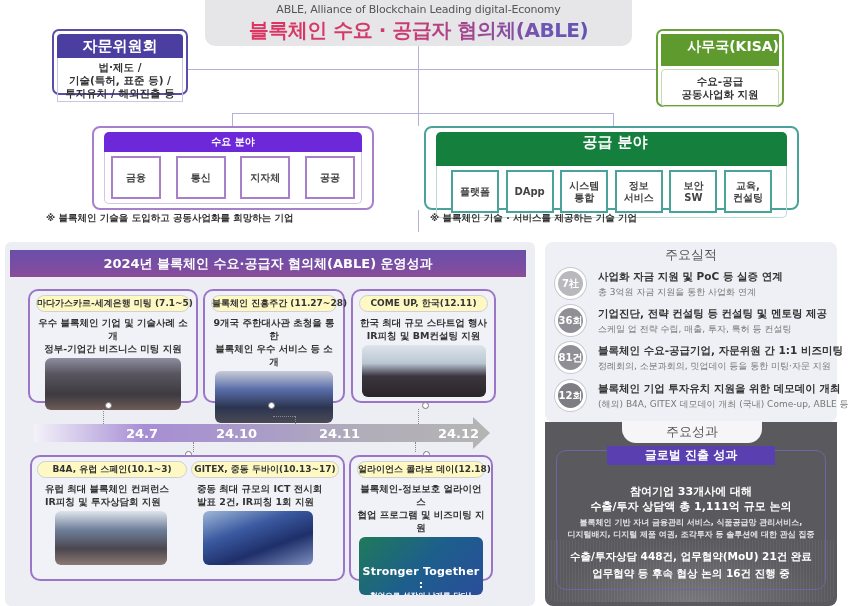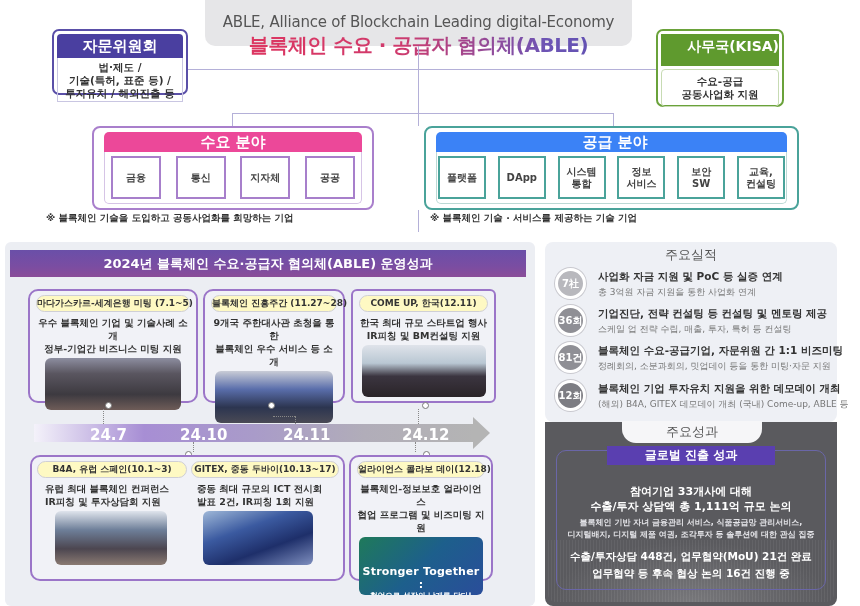--- a/index.html
+++ b/index.html
@@ -7,21 +7,21 @@
   body { position: relative; font-family: "DejaVu Sans", "Liberation Sans", sans-serif; color: #333; }
 
   .abs { position: absolute; }
 
   
   .title-banner {
     left: 205px; top: 0; width: 427px; height: 46px;
     background: #e6e6e8; border-radius: 0 0 10px 10px;
     text-align: center;
   }
-  .title-sub { font-size: 15px; color: #555; margin-top: 13px; letter-spacing: -0.2px; }
+  .title-sub { font-size: 11px; color: #555; margin-top: 3px; letter-spacing: -0.2px; }
   .title-main {
     font-size: 20px; font-weight: bold; letter-spacing: -0.5px; margin-top: 1px;
     background: linear-gradient(90deg, #e0355e 0%, #d03a6c 45%, #6d55b5 80%, #5a4fb0 100%);
     -webkit-background-clip: text; background-clip: text; color: transparent;
   }
 
   
   .line { background: #b4b0d8; }
 
   
@@ -52,46 +52,46 @@
     font-size: 10.5px; line-height: 13px; text-align: center; color: #333; font-weight: bold;
     border: 1px solid #c7dbb3; border-radius: 4px; margin-top: 3px; height: 38px; padding-top: 5px;
   }
 
   
   .demand {
     left: 92px; top: 126px; width: 282px; height: 84px;
     border: 2px solid #a97fcc; border-radius: 8px; background: #fff; padding: 4px 10px;
   }
   .demand-head {
-    background: #ec4899; color: #fff; font-weight: bold; font-size: 15px; text-align: center;
+    background: #6d28d9; color: #fff; font-weight: bold; font-size: 10px; text-align: center;
     height: 20px; line-height: 20px; border-radius: 5px 5px 0 0;
   }
   .demand-items {
     border: 1px solid #d6c4e6; border-top: none; border-radius: 0 0 5px 5px;
     display: flex; justify-content: space-between; padding: 4px 6px; height: 52px;
   }
   .demand-item {
     width: 50px; height: 43px; border: 2px solid #a77fcb; background: #fff;
     font-size: 10px; font-weight: bold; color: #444; display: flex; align-items: center; justify-content: center;
     text-align: center;
   }
   .note { font-size: 9.5px; font-weight: bold; color: #333; }
 
   
   .supply {
     left: 424px; top: 126px; width: 375px; height: 84px;
     border: 2px solid #4aa39a; border-radius: 8px; background: #fff; padding: 4px 10px;
   }
   .supply-head {
-    background: #3b82f6; color: #fff; font-weight: bold; font-size: 15px; text-align: center;
-    height: 20px; line-height: 20px; border-radius: 5px 5px 0 0; padding-left: 7px;
+    background: #15803d; color: #fff; font-weight: bold; font-size: 15px; text-align: center;
+    height: 34px; line-height: 20px; border-radius: 5px 5px 0 0; padding-left: 7px;
   }
   .supply-items {
     border: 1px solid #bcd9d5; border-top: none; border-radius: 0 0 5px 5px;
-    display: flex; justify-content: space-between; padding: 4px 1px; height: 52px;
+    display: flex; justify-content: space-between; padding: 4px 14px; height: 52px;
   }
   .supply-item {
     width: 48px; height: 43px; border: 2px solid #4aa39a; background: #fff;
     font-size: 10px; font-weight: bold; color: #444; display: flex; align-items: center; justify-content: center;
     text-align: center; line-height: 12px; white-space: pre-line;
   }
 
   
   .results-panel {
     left: 5px; top: 242px; width: 530px; height: 364px; background: #eceef3; border-radius: 6px;
@@ -122,21 +122,21 @@
   .ally-sub { font-size: 7.5px; font-weight: bold; }
 
   .timeline {
     left: 34px; top: 424px; width: 440px; height: 18px;
     background: linear-gradient(90deg, #f4f2fa 0%, #a78ed4 25%, #a99bc9 50%, #b1adb9 75%, #b4b4b4 100%);
   }
   .timeline-arrow {
     left: 473px; top: 417px; width: 0; height: 0;
     border-top: 16px solid transparent; border-bottom: 16px solid transparent; border-left: 17px solid #b4b4b4;
   }
-  .tl-label { color: #fff; font-size: 15px; font-weight: bold; top: 426px; }
+  .tl-label { color: #fff; font-size: 13px; font-weight: bold; top: 426px; margin-left: 36px; }
   .dot { width: 7px; height: 7px; border: 1.5px solid #7a7a7a; border-radius: 50%; background: #fff; }
   .dash-v { border-left: 1.5px dotted #888; width: 0; }
   .dash-h { border-top: 1.5px dotted #888; height: 0; }
 
   
   .achieve-panel {
     left: 545px; top: 242px; width: 292px; height: 180px; background: #eef0f5; border-radius: 8px;
   }
   .achieve-title { left: 545px; top: 246px; width: 292px; text-align: center; font-size: 13px; color: #555; }
   .achieve-row { left: 555px; width: 290px; height: 36px; }
@@ -248,21 +248,21 @@
 
 <div class="abs event-card" style="left:203px;top:289px;width:142px;height:114px;">
   <div class="event-pill">블록체인 진흥주간 (11.27~28)</div>
   <div class="event-desc">
     <div>9개국 주한대사관 초청을 통한</div>
     <div>블록체인 우수 서비스 등 소개</div>
   </div>
   <div class="event-photo photo-expo" style="width:118px;height:52px;"></div>
 </div>
 
-<div class="abs event-card" style="left:351px;top:289px;width:145px;height:114px;border-radius:6px;">
+<div class="abs event-card" style="left:351px;top:289px;width:145px;height:114px;">
   <div class="event-pill">COME UP, 한국(12.11)</div>
   <div class="event-desc">
     <div>한국 최대 규모 스타트업 행사</div>
     <div>IR피칭 및 BM컨설팅 지원</div>
   </div>
   <div class="event-photo photo-stage" style="width:124px;height:52px;"></div>
 </div>
 
 <div class="abs timeline"></div>
 <div class="abs timeline-arrow"></div>

